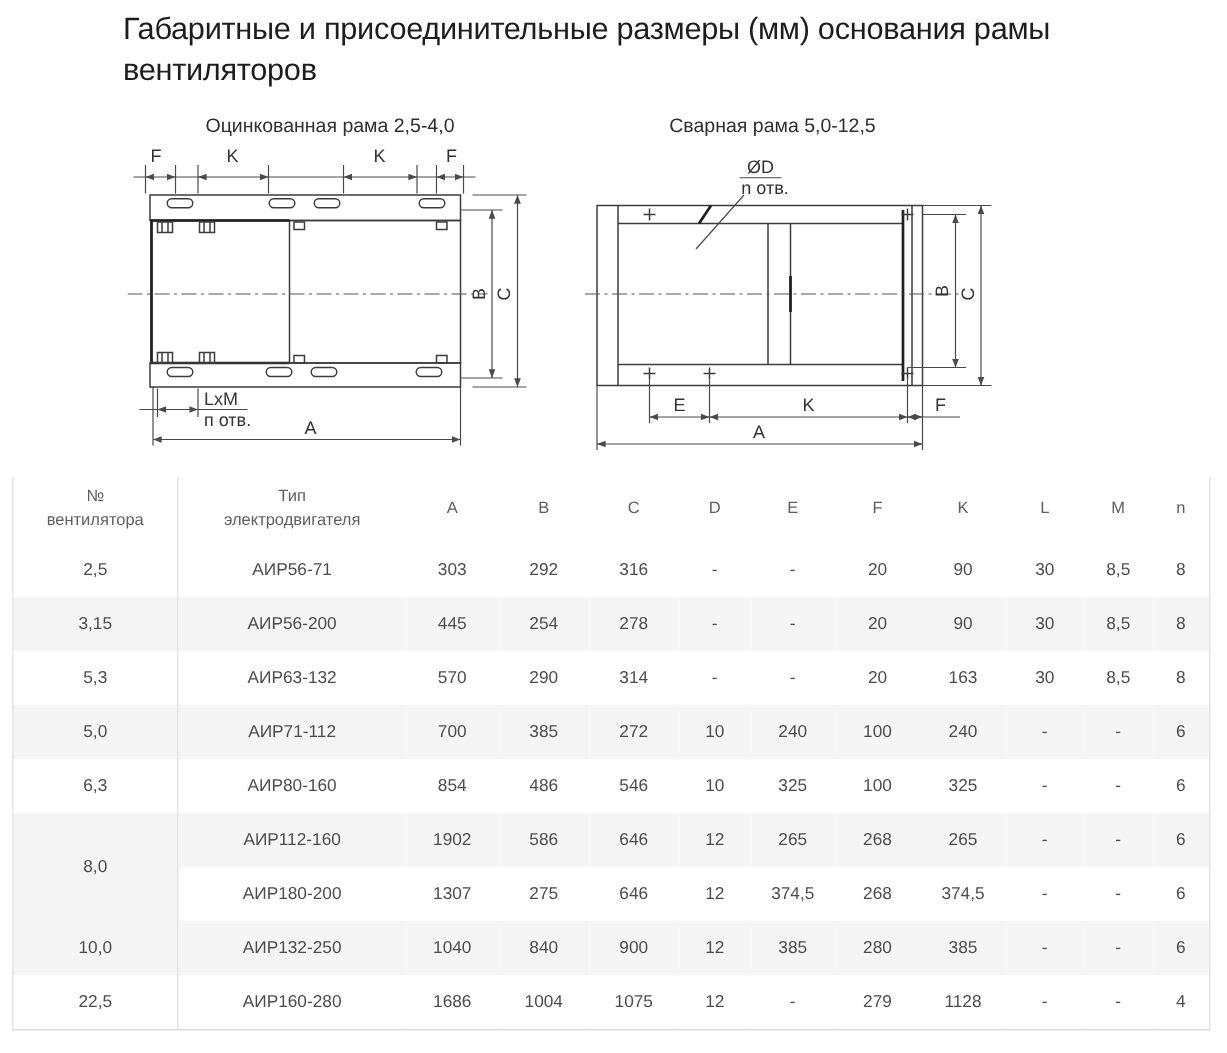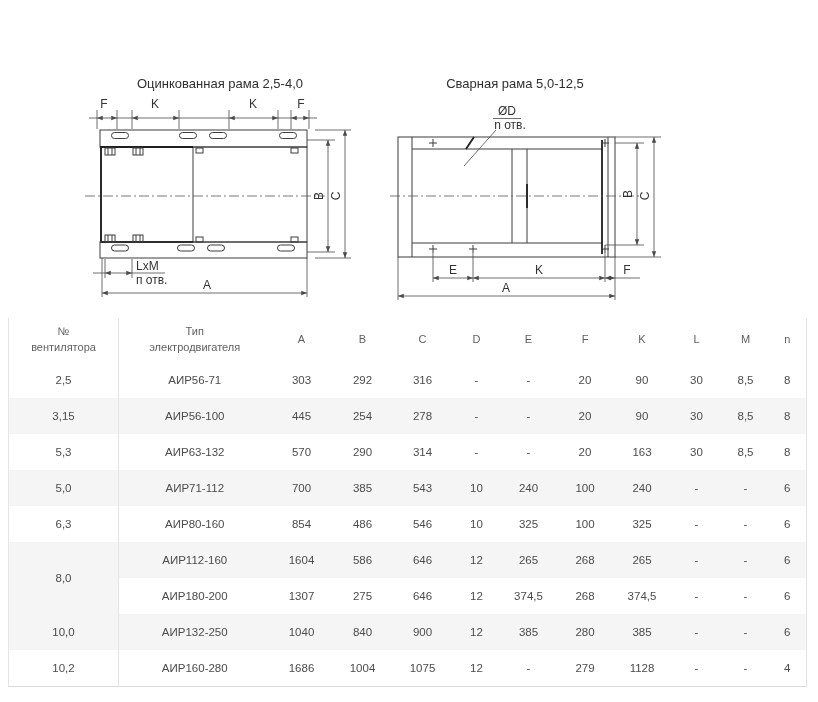--- a/index.html
+++ b/index.html
@@ -40,21 +40,22 @@
     font-size:11.5px;color:#4c4c4c;height:36px;text-align:center;
     vertical-align:middle;padding:0;
   }
   table.dims tr.shaded td{background:var(--stripe,#f5f5f5);}
   table.dims .col-no{border-right:1px solid #e4e4e4;}
 </style>
 </head>
 <body>
 
 <div class="page-title">
-  <br>
+  <span>Габаритные и присоединительные размеры (мм) основания рамы</span><br>
+  <span>вентиляторов</span>
 </div>
 
 <div class="drawing-title left">Оцинкованная рама 2,5-4,0</div>
 <div class="drawing-title right">Сварная рама 5,0-12,5</div>
 
 <svg class="drawing left" width="270" height="212" viewBox="0 0 270 212">
   <defs>
     <marker id="arrL" viewBox="0 0 10 10" refX="9" refY="5" markerWidth="8" markerHeight="8" orient="auto-start-reverse">
       <path d="M0,1.5 L9,5 L0,8.5 z" fill="#4a4a4a"></path>
     </marker>
@@ -261,21 +262,21 @@
         <td>-</td>
         <td>-</td>
         <td>20</td>
         <td>90</td>
         <td>30</td>
         <td>8,5</td>
         <td>8</td>
       </tr>
       <tr class="shaded">
         <td class="col-no">3,15</td>
-        <td>АИР56-100</td>
+        <td>АИР56-200</td>
         <td>445</td>
         <td>254</td>
         <td>278</td>
         <td>-</td>
         <td>-</td>
         <td>20</td>
         <td>90</td>
         <td>30</td>
         <td>8,5</td>
         <td>8</td>
@@ -292,21 +293,21 @@
         <td>163</td>
         <td>30</td>
         <td>8,5</td>
         <td>8</td>
       </tr>
       <tr class="shaded">
         <td class="col-no">5,0</td>
         <td>АИР71-112</td>
         <td>700</td>
         <td>385</td>
-        <td>543</td>
+        <td>272</td>
         <td>10</td>
         <td>240</td>
         <td>100</td>
         <td>240</td>
         <td>-</td>
         <td>-</td>
         <td>6</td>
       </tr>
       <tr>
         <td class="col-no">6,3</td>
@@ -318,21 +319,21 @@
         <td>325</td>
         <td>100</td>
         <td>325</td>
         <td>-</td>
         <td>-</td>
         <td>6</td>
       </tr>
       <tr class="shaded">
         <td class="col-no" rowspan="2">8,0</td>
         <td>АИР112-160</td>
-        <td>1604</td>
+        <td>1902</td>
         <td>586</td>
         <td>646</td>
         <td>12</td>
         <td>265</td>
         <td>268</td>
         <td>265</td>
         <td>-</td>
         <td>-</td>
         <td>6</td>
       </tr>
@@ -357,21 +358,21 @@
         <td>900</td>
         <td>12</td>
         <td>385</td>
         <td>280</td>
         <td>385</td>
         <td>-</td>
         <td>-</td>
         <td>6</td>
       </tr>
       <tr>
-        <td class="col-no">10,2</td>
+        <td class="col-no">22,5</td>
         <td>АИР160-280</td>
         <td>1686</td>
         <td>1004</td>
         <td>1075</td>
         <td>12</td>
         <td>-</td>
         <td>279</td>
         <td>1128</td>
         <td>-</td>
         <td>-</td>

